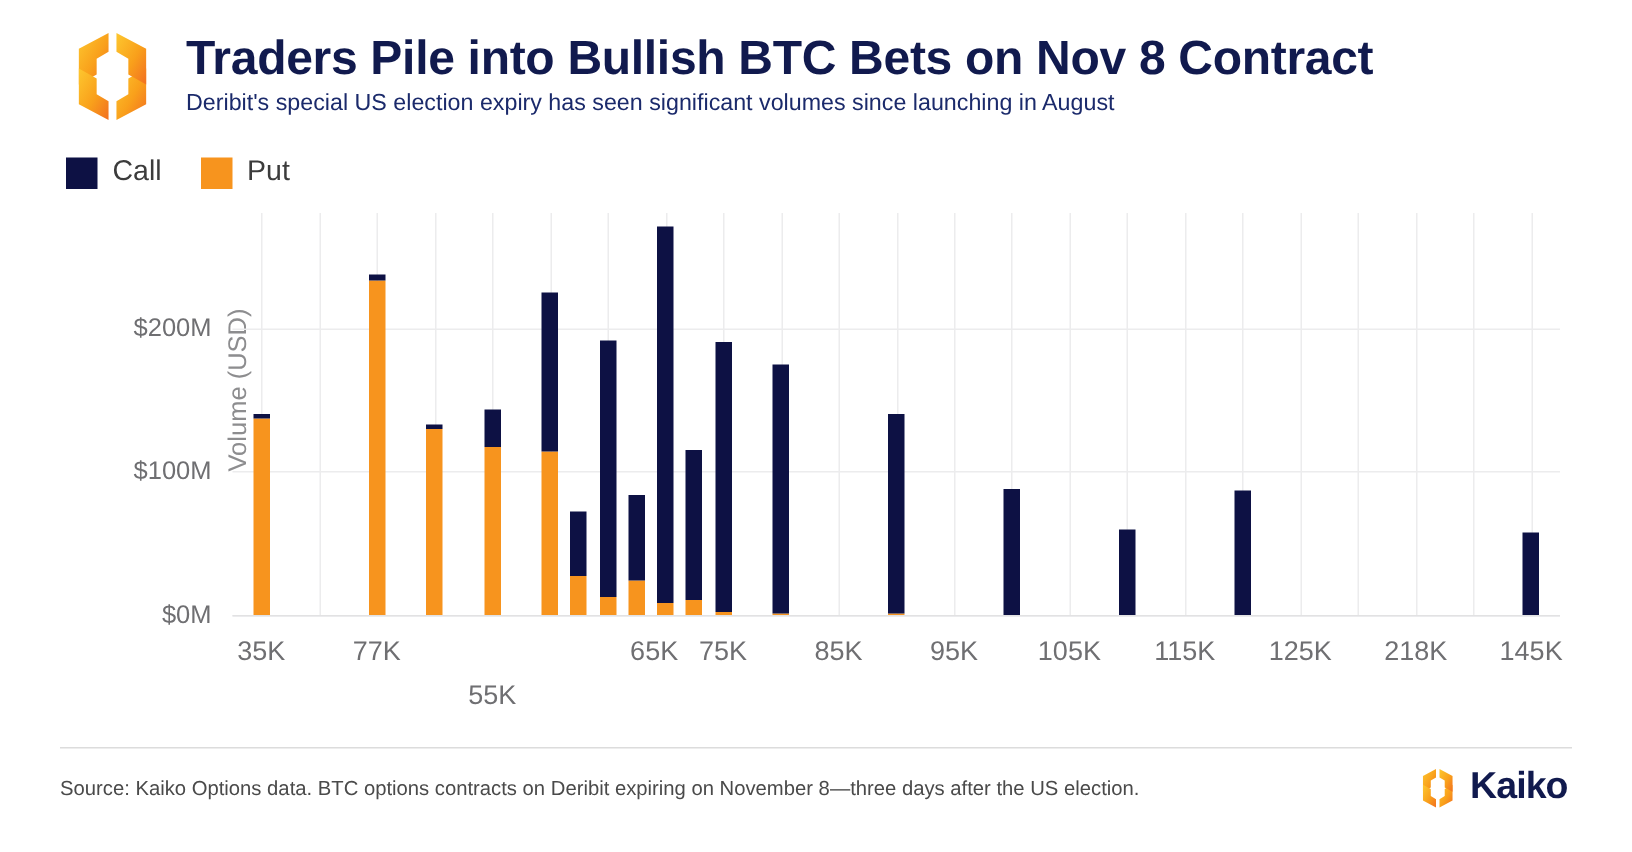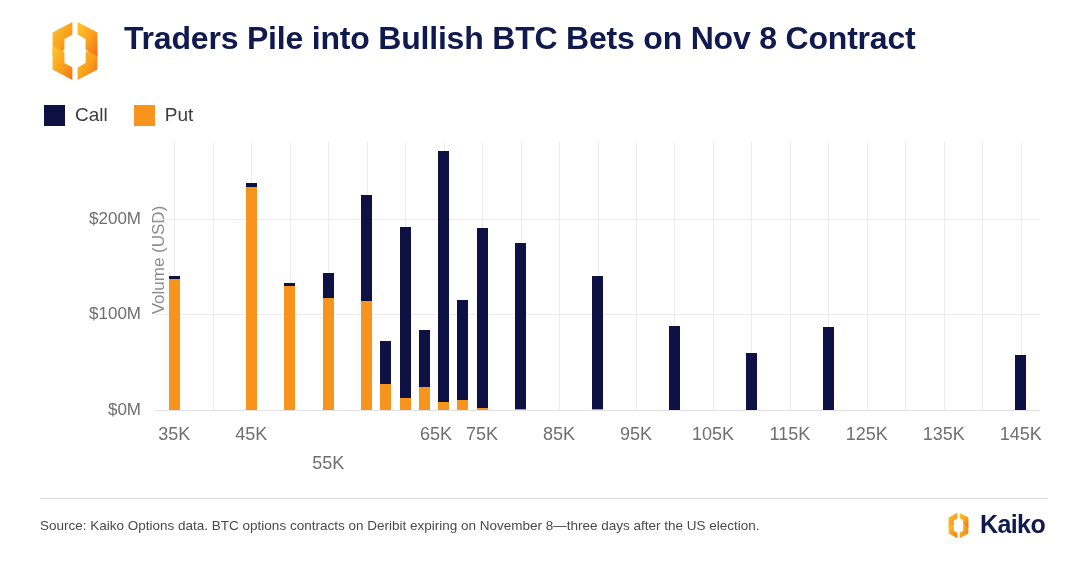--- a/index.html
+++ b/index.html
@@ -97,20 +97,21 @@
         <stop offset="100%" stop-color="#F26F21"></stop>
       </linearGradient>
     </defs>
     <path d="M46 6 L16 22 L16 58 L34 48 L34 32 L46 25 Z" fill="url(#kgrad)"></path>
     <path d="M54 94 L84 78 L84 42 L66 52 L66 68 L54 75 Z" fill="url(#kgrad)"></path>
     <path d="M54 6 L84 22 L84 58 L66 48 L66 32 L54 25 Z" fill="url(#kgrad)"></path>
     <path d="M46 94 L16 78 L16 42 L34 52 L34 68 L46 75 Z" fill="url(#kgrad)"></path>
   </svg>
 
   <div id="title">Traders Pile into Bullish BTC Bets on Nov 8 Contract</div>
+  <div id="subtitle">Deribit's special US election expiry has seen significant volumes since launching in August</div>
 </div>
 
 <div id="legend">
   <div class="legend-item">
     <span class="legend-swatch" style="background: rgb(13, 17, 68);"></span>
     <span class="legend-label">Call</span>
   </div>
   <div class="legend-item">
     <span class="legend-swatch" style="background: rgb(247, 148, 30);"></span>
     <span class="legend-label">Put</span>
@@ -220,30 +221,30 @@
         <div class="seg-call" style="height: 55.5143px; bottom: 0px; background: rgb(13, 17, 68);"></div>
       </div>
     </div>
   <div id="yticks">
       <div class="ytick" style="top: 268px;">$0M</div>
       <div class="ytick" style="top: 172.286px;">$100M</div>
       <div class="ytick" style="top: 76.5714px;">$200M</div>
     </div>
   <div id="xticks">
       <div class="xtick" style="left: 19.2391px;">35K</div>
-      <div class="xtick" style="left: 96.1957px;">45K</div>
+      <div class="xtick" style="left: 96.1957px;">77K</div>
       <div class="xtick" style="left: 173.152px; margin-top: 29px;">55K</div>
       <div class="xtick" style="left: 250.109px; margin-left: 31px;">65K</div>
       <div class="xtick" style="left: 327.065px;">75K</div>
       <div class="xtick" style="left: 404.022px;">85K</div>
       <div class="xtick" style="left: 480.978px;">95K</div>
       <div class="xtick" style="left: 557.935px;">105K</div>
       <div class="xtick" style="left: 634.891px;">115K</div>
       <div class="xtick" style="left: 711.848px;">125K</div>
-      <div class="xtick" style="left: 788.804px;">135K</div>
+      <div class="xtick" style="left: 788.804px;">218K</div>
       <div class="xtick" style="left: 865.761px;">145K</div>
     </div>
 </div>
 
 <div id="footer-rule"></div>
 <div id="source-text">Source: Kaiko Options data. BTC options contracts on Deribit expiring on November 8—three days after the US election.</div>
 <div id="footer-logo">
   <svg viewBox="0 0 100 100" style="position:absolute;left:0;top:1px;width:29px;height:29px;">
     <path d="M46 6 L16 22 L16 58 L34 48 L34 32 L46 25 Z" fill="url(#kgrad)"></path>
     <path d="M54 94 L84 78 L84 42 L66 52 L66 68 L54 75 Z" fill="url(#kgrad)"></path>

